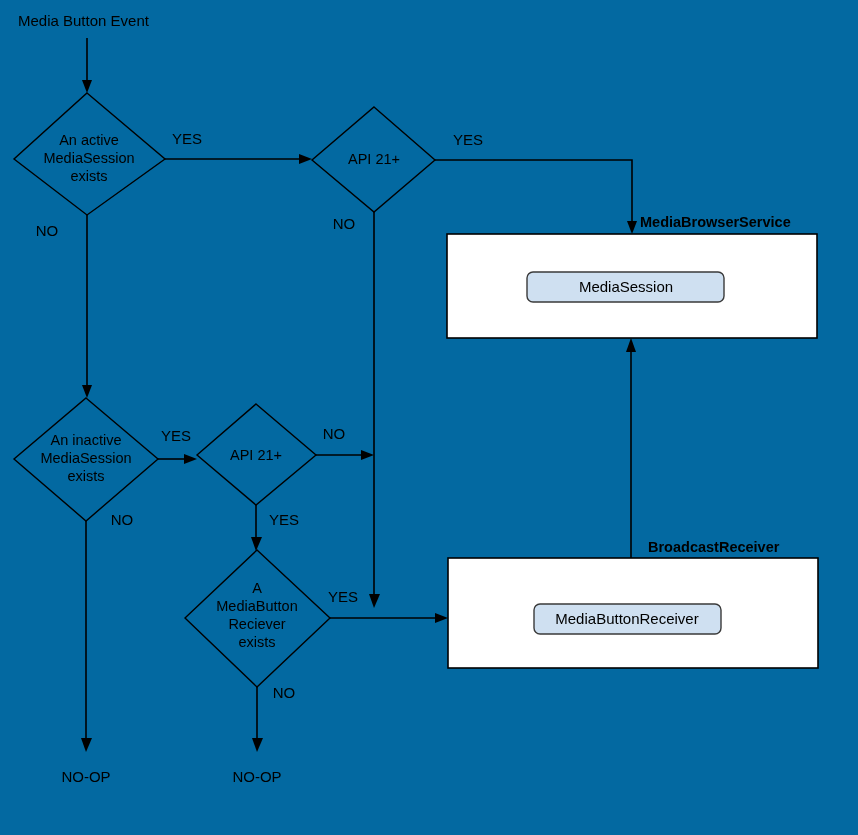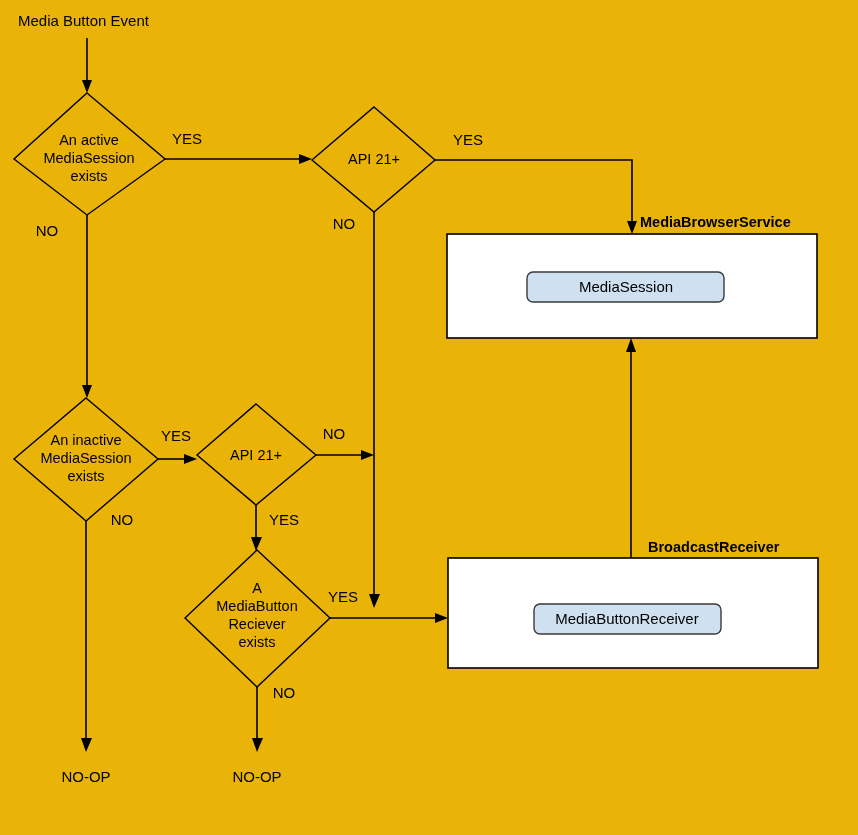--- a/index.html
+++ b/index.html
@@ -11,21 +11,21 @@
   body {
     width: 858px;
     height: 835px;
     overflow: hidden;
     font-family: "Liberation Sans", sans-serif;
   }
   #flowchart-root {
     position: relative;
     width: 858px;
     height: 835px;
-    background: #eab308;
+    background: #0369a1;
   }
   svg#flow-svg {
     display: block;
     width: 858px;
     height: 835px;
   }
   .shape-stroke {
     fill: none;
     stroke: #000000;
     stroke-width: 1.4;

